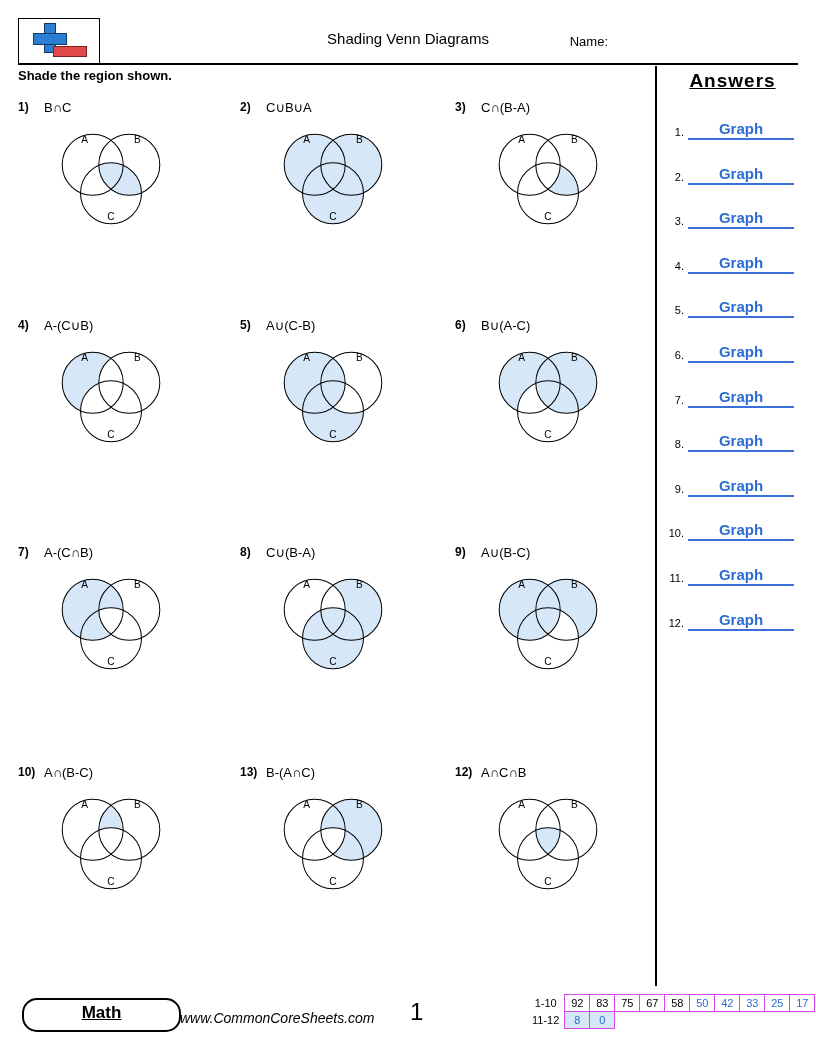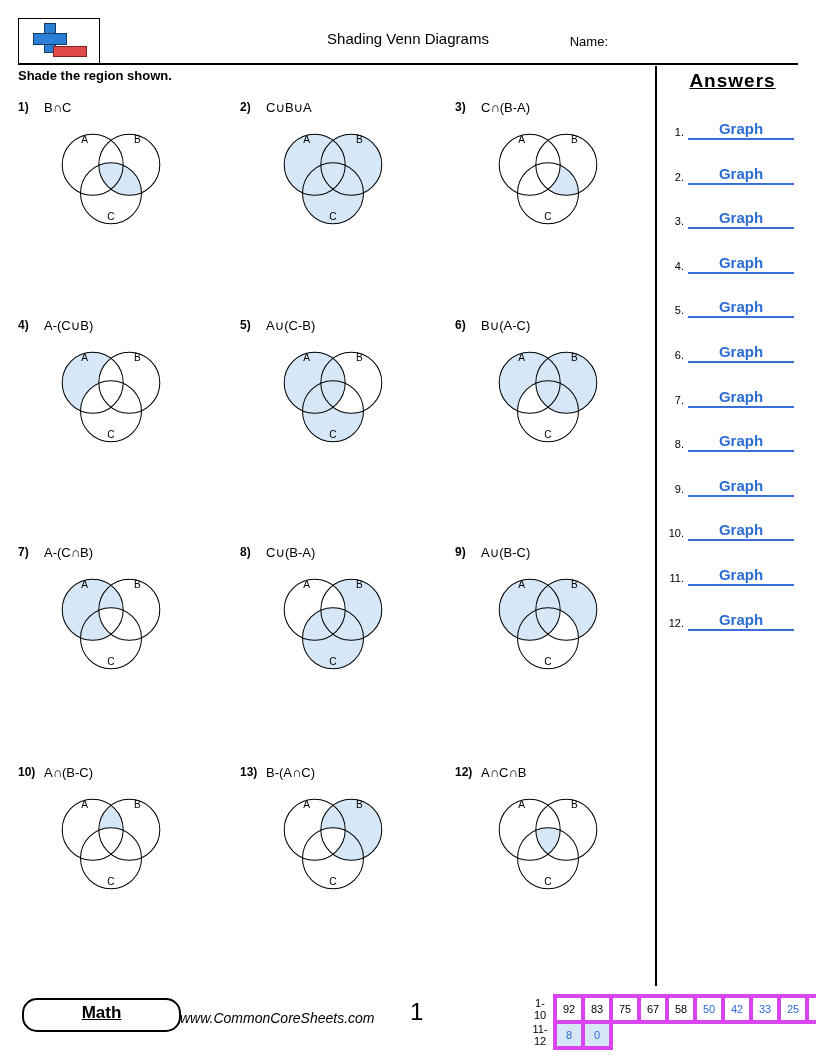--- a/index.html
+++ b/index.html
@@ -227,21 +227,21 @@
     font-size: 24px;
   }
   .score-table {
     position: absolute;
     left: 528px;
     top: 994px;
     font-size: 11px;
     border-collapse: collapse;
   }
   .score-table td {
-    border: 4px solid #d946ef;
+    border: 1px solid #d946ef;
     padding: 1px 4px;
     text-align: center;
     min-width: 16px;
     height: 14px;
   }
   .score-table td.lbl {
     border: none;
     text-align: center;
     padding-right: 5px;
   }

